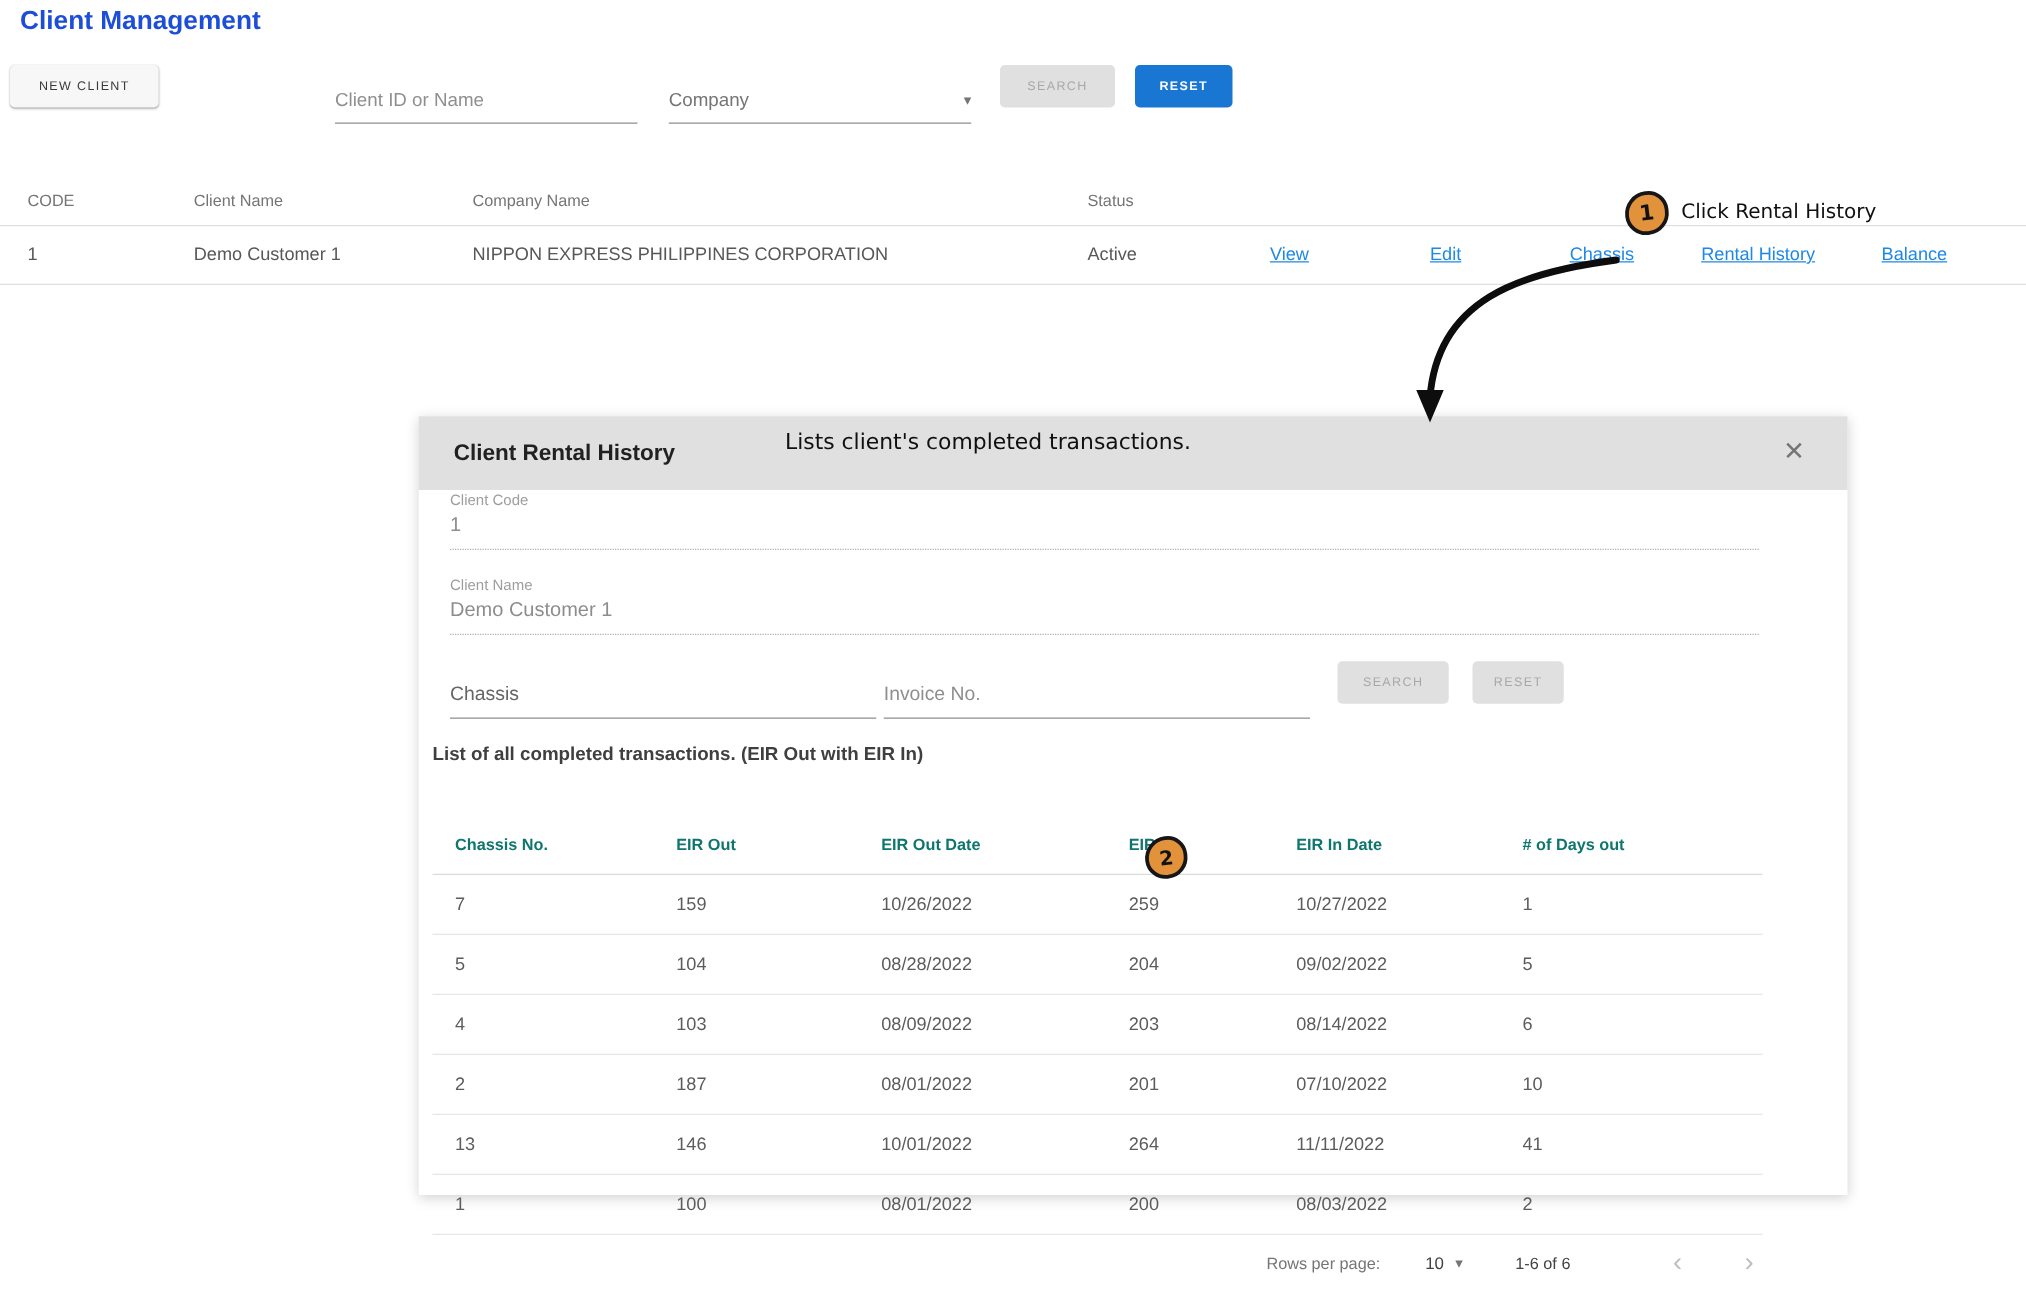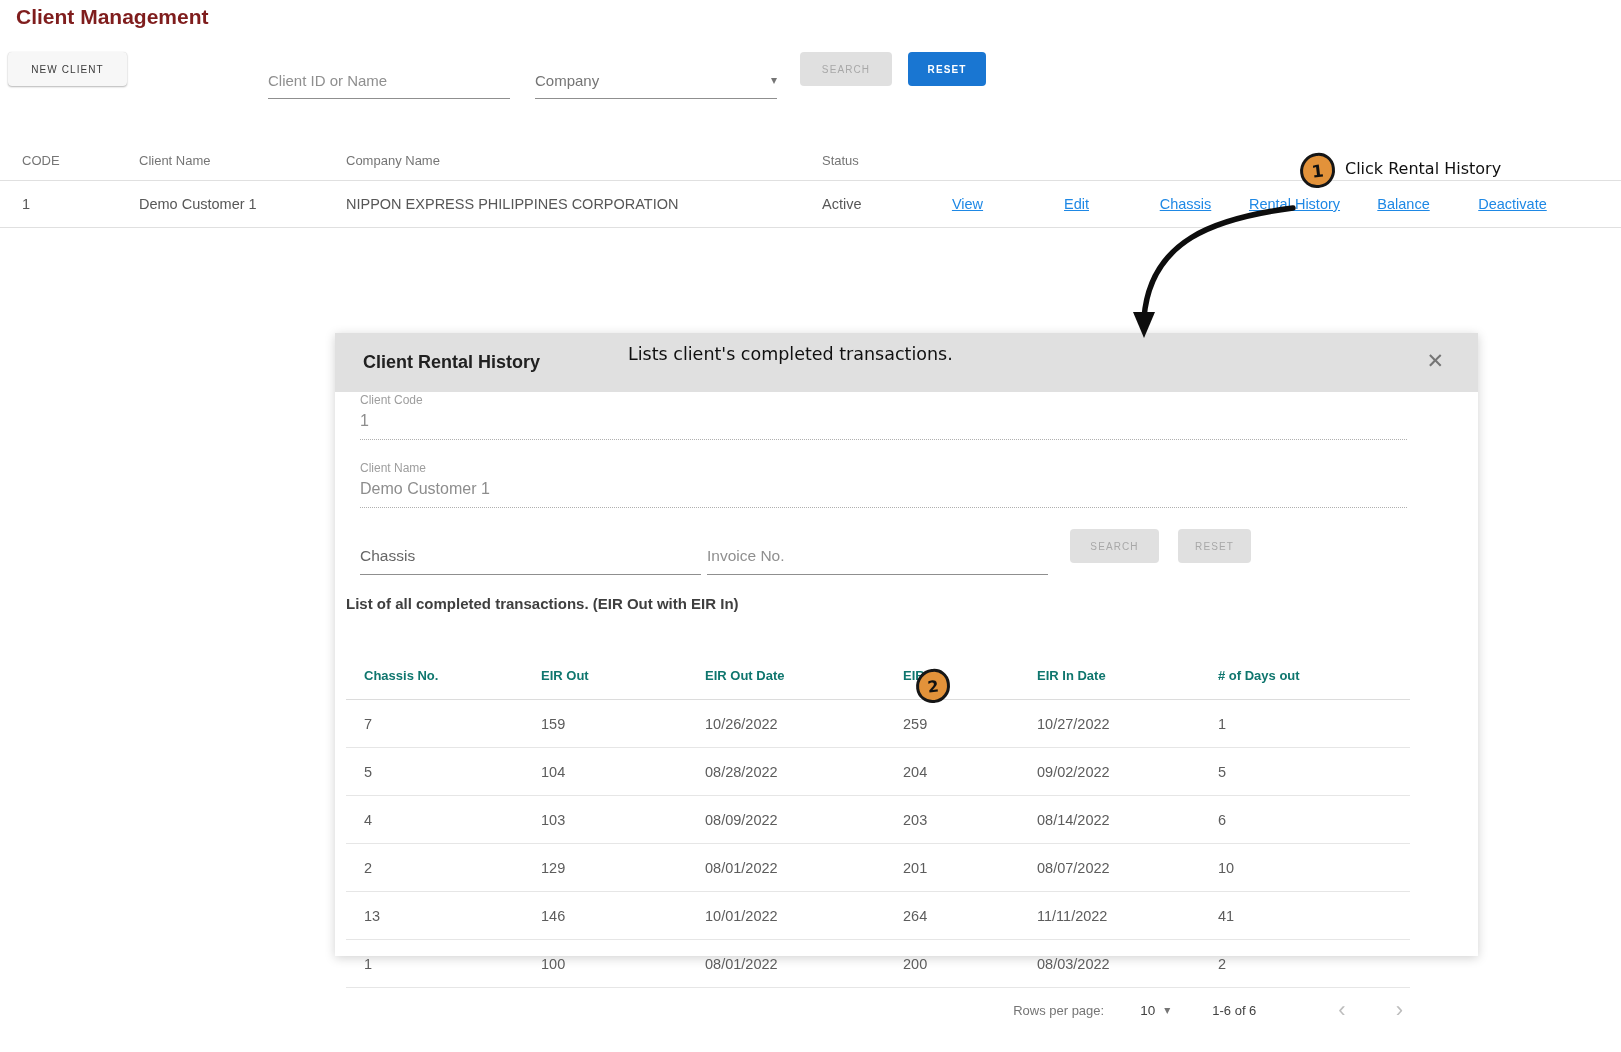--- a/index.html
+++ b/index.html
@@ -1,19 +1,19 @@
 <!DOCTYPE html>
 <html><head>
 <meta charset="utf-8">
 <style>
   * { margin:0; padding:0; box-sizing:border-box; }
   html,body { width:1621px; height:1052px; background:#fff; overflow:hidden; }
   body { font-family:"Liberation Sans", sans-serif; position:relative; color:#424242; }
 
-  .page-title { position:absolute; left:16px; top:5px; font-size:21px; font-weight:700; color:#7f1d1d; }
+  .page-title { position:absolute; left:16px; top:5px; font-size:21px; font-weight:700; color:#1d4ed8; }
 
   
   .btn { position:absolute; display:inline-flex; align-items:center; justify-content:center;
          border:none; border-radius:4px; font-family:inherit; font-size:10px; letter-spacing:1.1px;
          font-weight:500; cursor:pointer; }
   .new-client-btn { left:8px; top:52px; width:119px; height:34px; background:#f7f7f7; color:#3a3a3a;
          box-shadow:0 1px 2px rgba(0,0,0,.28), 0 0 1px rgba(0,0,0,.15); }
   .search-btn-top { left:800px; top:52px; width:92px; height:34px; background:#e0e0e0; color:#a8a8a8; }
   .reset-btn-top { left:908px; top:52px; width:78px; height:34px; background:#1976d2; color:#fff; font-weight:700; }
 
@@ -22,21 +22,21 @@
   .u-input::placeholder { color:#8f8f8f; opacity:1; }
   .client-id-input { position:absolute; left:268px; top:62px; width:242px; height:37px; }
   .company-select { position:absolute; left:535px; top:62px; width:242px; height:37px;
                     border-bottom:1px solid #8f8f8f; display:flex; align-items:center;
                     justify-content:space-between; font-size:15px; color:#757575; cursor:pointer; }
   .caret { font-size:12px; color:#757575; }
 
   
   .clients-table { position:absolute; left:0; top:140px; width:1621px; }
   .ct-grid { display:grid; grid-template-columns:117px 207px 476px 91px repeat(6,109px) 1fr;
-             align-items:center; padding-left:22px; }
+             align-items:center; padding-left:22px;gap:16px; }
   .ct-head { height:41px; border-bottom:1px solid #e0e0e0; font-size:13px; color:#757575; }
   .ct-row  { height:47px; border-bottom:1px solid #e0e0e0; font-size:14.5px; color:#575757; }
   .ct-row a { color:#1e88e5; text-decoration:underline; justify-self:center; cursor:pointer; }
 
   
   .ann-circle { position:absolute; background:#e2923a; border:3.5px solid #161616;
                 border-radius:52% 46% 50% 48%; display:flex; align-items:center; justify-content:center;
                 font-family:"DejaVu Sans", sans-serif; font-weight:700; color:#111; z-index:6; }
   .ann-1 { left:1300px; top:153px; width:35px; height:35px; font-size:17px; transform:rotate(-7deg); }
   .ann-2 { left:581px; top:336px; width:34px; height:34px; font-size:16px; transform:rotate(-7deg); }
@@ -199,24 +199,24 @@
     <div class="tt-grid tt-row">
       <div>4</div>
       <div>103</div>
       <div>08/09/2022</div>
       <div>203</div>
       <div>08/14/2022</div>
       <div>6</div>
     </div>
     <div class="tt-grid tt-row">
       <div>2</div>
-      <div>129</div>
+      <div>187</div>
       <div>08/01/2022</div>
       <div>201</div>
-      <div>08/07/2022</div>
+      <div>07/10/2022</div>
       <div>10</div>
     </div>
     <div class="tt-grid tt-row">
       <div>13</div>
       <div>146</div>
       <div>10/01/2022</div>
       <div>264</div>
       <div>11/11/2022</div>
       <div>41</div>
     </div>

